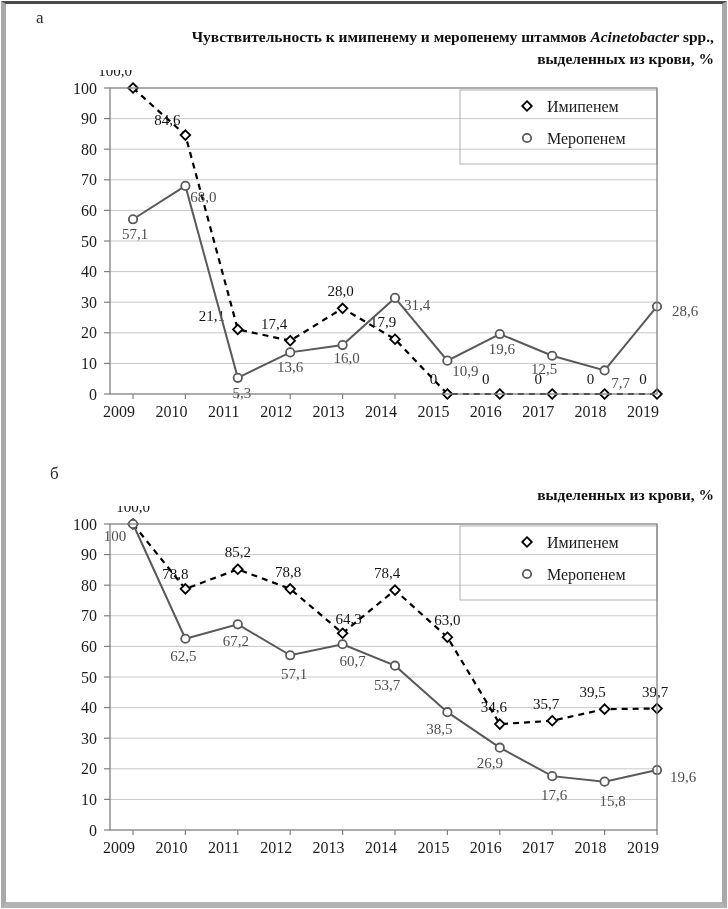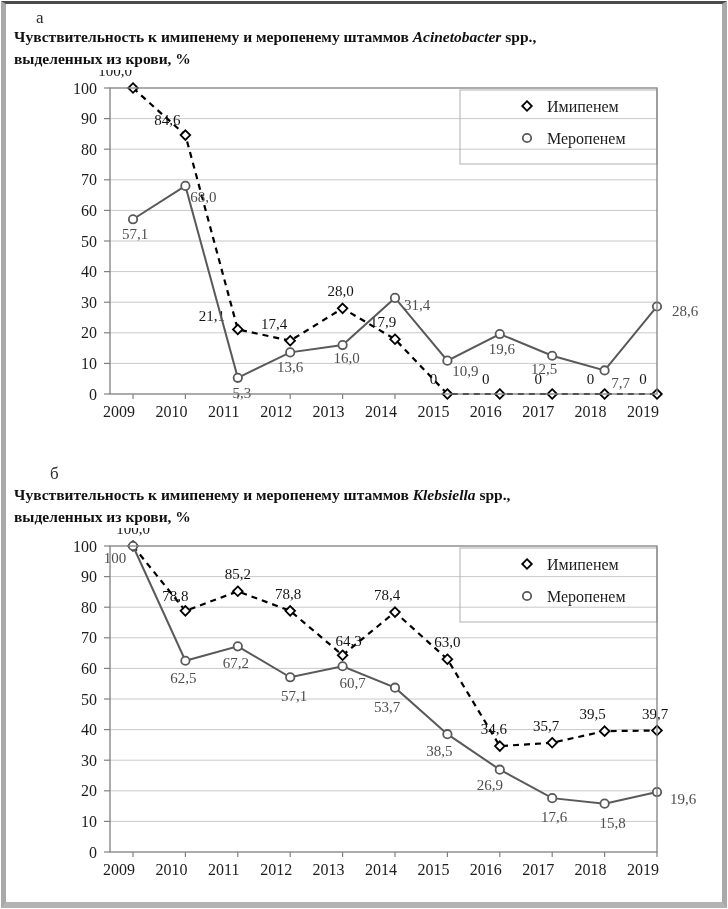--- a/index.html
+++ b/index.html
@@ -8,21 +8,21 @@
   .page{width:728px;height:909px;position:relative;background:#ffffff;}
   .outer-frame{position:absolute;inset:1px;pointer-events:none;
        border-top:3px solid #4a4a4a;border-left:5px solid #a9a9a9;
        border-right:5px solid #a9a9a9;border-bottom:6px solid #b3b3b3;z-index:10;}
   .panel{position:relative;}
   .panel-a{height:452px;}
   .panel-b{height:457px;}
   .panel-label{position:absolute;font-size:17px;color:#2a2a2a;}
   .panel-a .panel-label{top:8px;left:36px;}
   .panel-b .panel-label{top:12px;left:50px;}
-  .chart-title{text-align:left;font-weight:bold;font-size:15.5px;line-height:22px;
+  .chart-title{text-align:right;font-weight:bold;font-size:15.5px;line-height:22px;
        padding-top:26px;width:700px;margin:0 auto;color:#111;}
   .panel-b .chart-title{padding-top:32px;}
   .genus{font-style:italic;}
   svg.chart{display:block;}
   text.ylab,text.xlab{font-size:16px;fill:#1c1c1c;}
   text.dlab-0{font-size:15px;fill:#141414;}
   text.dlab-1{font-size:15px;fill:#4f4f4f;}
   text.leg{font-size:16px;fill:#1c1c1c;}
 </style>
 </head>
@@ -160,23 +160,20 @@
             <text x="547" y="73.5" class="leg">Меропенем</text>
           </g>
         </g>
         <rect x="110" y="18" width="547" height="306" fill="none" stroke="#808080" stroke-width="1.3"></rect>
       </svg>
   </section>
 
   <section class="panel panel-b">
     <div class="panel-label">б</div>
     <div class="chart-title">
-      <div><span>Чувствительность к имипенему и меропенему штаммов</span>
-        <span class="genus">Klebsiella</span>
-        <span>spp.,</span></div>
       <div>выделенных из крови, %</div>
     </div>
     <svg class="chart" width="728" height="372" viewBox="0 0 728 372">
         <g>
           <line x1="110" x2="657" y1="293.4" y2="293.4" stroke="#c9c9c9" stroke-width="1"></line>
           <line x1="110" x2="657" y1="262.8" y2="262.8" stroke="#c9c9c9" stroke-width="1"></line>
           <line x1="110" x2="657" y1="232.2" y2="232.2" stroke="#c9c9c9" stroke-width="1"></line>
           <line x1="110" x2="657" y1="201.6" y2="201.6" stroke="#c9c9c9" stroke-width="1"></line>
           <line x1="110" x2="657" y1="171" y2="171" stroke="#c9c9c9" stroke-width="1"></line>
           <line x1="110" x2="657" y1="140.4" y2="140.4" stroke="#c9c9c9" stroke-width="1"></line>

